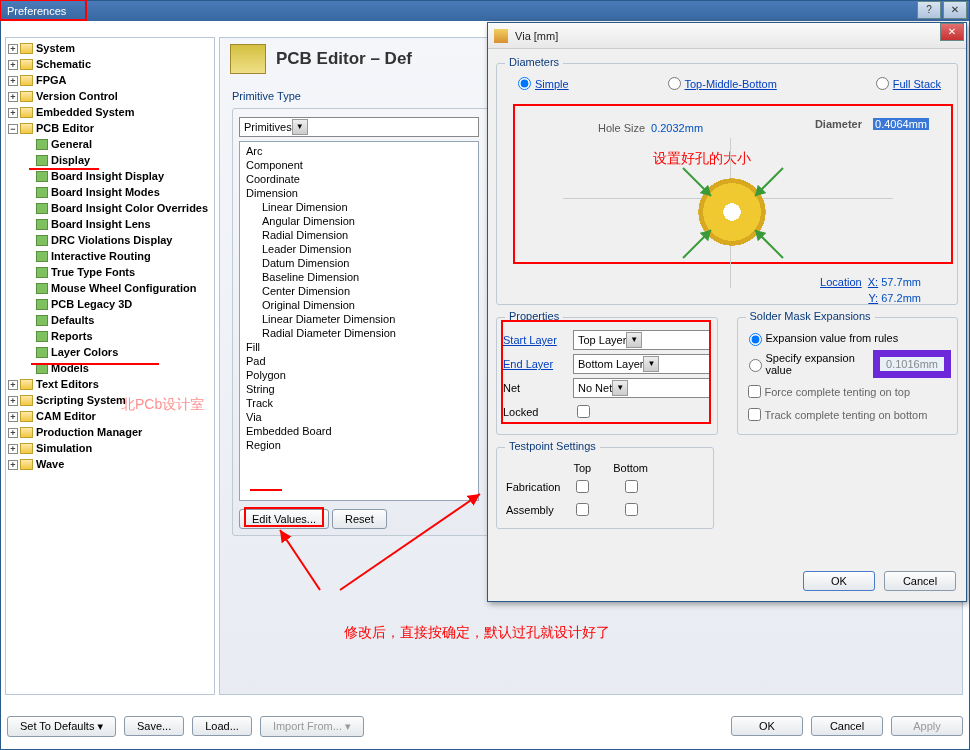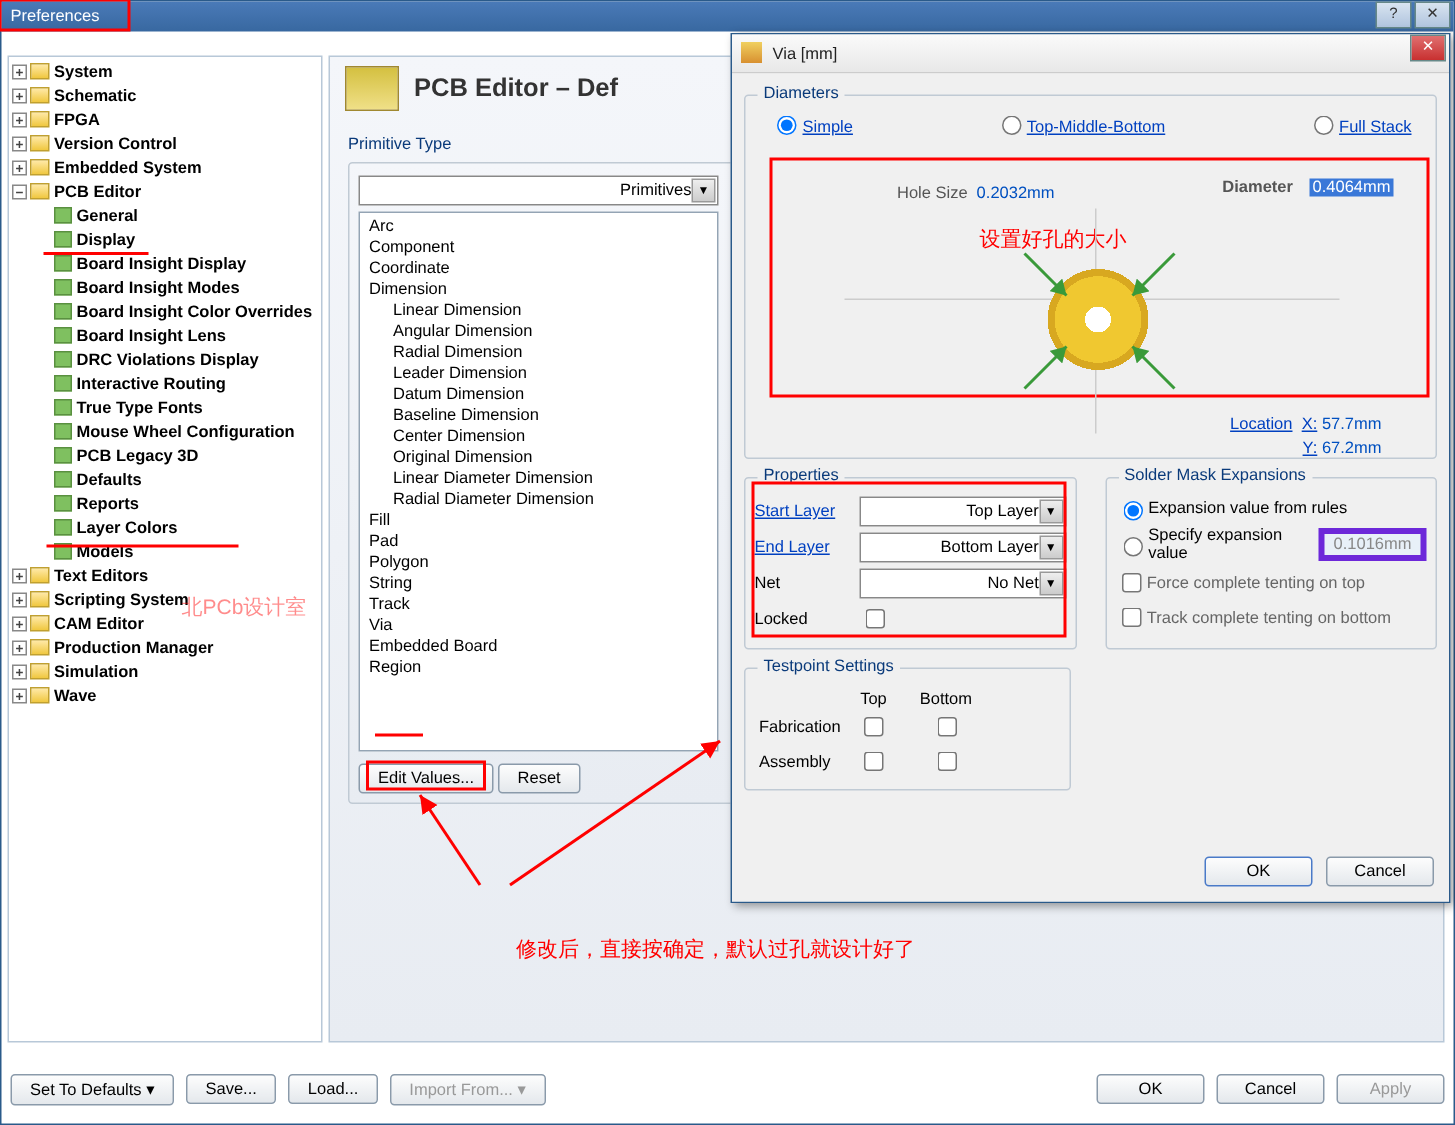--- a/index.html
+++ b/index.html
@@ -35,21 +35,21 @@
 .radio, .check { margin-right: 4px; vertical-align: -2px; }
 .diarow { display: flex; justify-content: space-between; padding: 2px 10px 8px; }
 .preview { position: relative; height: 200px; }
 .donut { width: 68px; height: 68px; border-radius: 50%; background: radial-gradient(circle, #fff 0 18%, #f0c830 18% 60%, #d8a820 60% 70%, transparent 70%); position: absolute; left: 195px; top: 80px; }
 .redbox { border: 2px solid #f00; position: absolute; }
 .cn { color: #f00; position: absolute; font-size: 14px; }
 .hl { background: #3a78d8; color: #fff; padding: 0 2px; }
 .lnk { color: #0040c0; text-decoration: underline; }
 .formrow { display: flex; align-items: center; margin: 4px 0; }
 .formrow label { width: 70px; }
-.sel { flex: 1; border: 1px solid #888; background: #fff; height: 20px; padding: 0 4px; display: flex; align-items: center; justify-content: flex-end; }
+.sel { flex: 1; border: 1px solid #888; background: #fff; height: 20px; padding: 0 4px; display: flex; align-items: center; justify-content: flex-start; }
 .sel .arr { width: 16px; height: 16px; background: linear-gradient(#eee,#ccc); border: 1px solid #999; text-align: center; line-height: 14px; font-size: 8px; margin-right: -3px; }
 .twocol { display: flex; gap: 19px; }
 .twocol > div { flex: 1; }
 .tptable { margin-top: 4px; }
 .tptable th { font-weight: normal; padding: 0 10px; }
 .via-footer { position: absolute; right: 10px; bottom: 10px; }
 .via-footer .btn { width: 72px; margin-left: 6px; }
 .arrow-svg { position: absolute; pointer-events: none; }
 .underline-red { border-bottom: 2px solid #f00; position: absolute; }
 .watermark { position: absolute; color: rgba(255,0,0,0.45); font-size: 14px; }
@@ -252,21 +252,21 @@
             <label>Locked</label>
             <input type="checkbox" class="check" style="">
           </div>
       </div>
       <div class="groupbox" style="background:#f0f0f0">
         <div class="grouplabel" style="background:#f0f0f0">Solder Mask Expansions</div>
         <div class="formrow">
             <input type="radio" class="radio" checked="" style="">
             <span>Expansion value from rules</span>
           </div>
-        <div class="formrow"><input type="radio" class="radio" style=""><span>Specify expansion value</span>&nbsp;&nbsp;<span style="background:#e8f0f8;border:4px solid #6d28d9;padding:1px 6px;color:#888">0.1016mm</span></div>
+        <div class="formrow"><input type="radio" class="radio" style=""><span>Specify expansion value</span>&nbsp;&nbsp;<span style="background:#e8f0f8;border:7px solid #6d28d9;padding:1px 6px;color:#888">0.1016mm</span></div>
         <div class="formrow">
             <input type="checkbox" class="check" style="">
             <span style="color:#666">Force complete tenting on top</span>
           </div>
         <div class="formrow">
             <input type="checkbox" class="check" style="">
             <span style="color:#666">Track complete tenting on bottom</span>
           </div>
       </div>
     </div>

